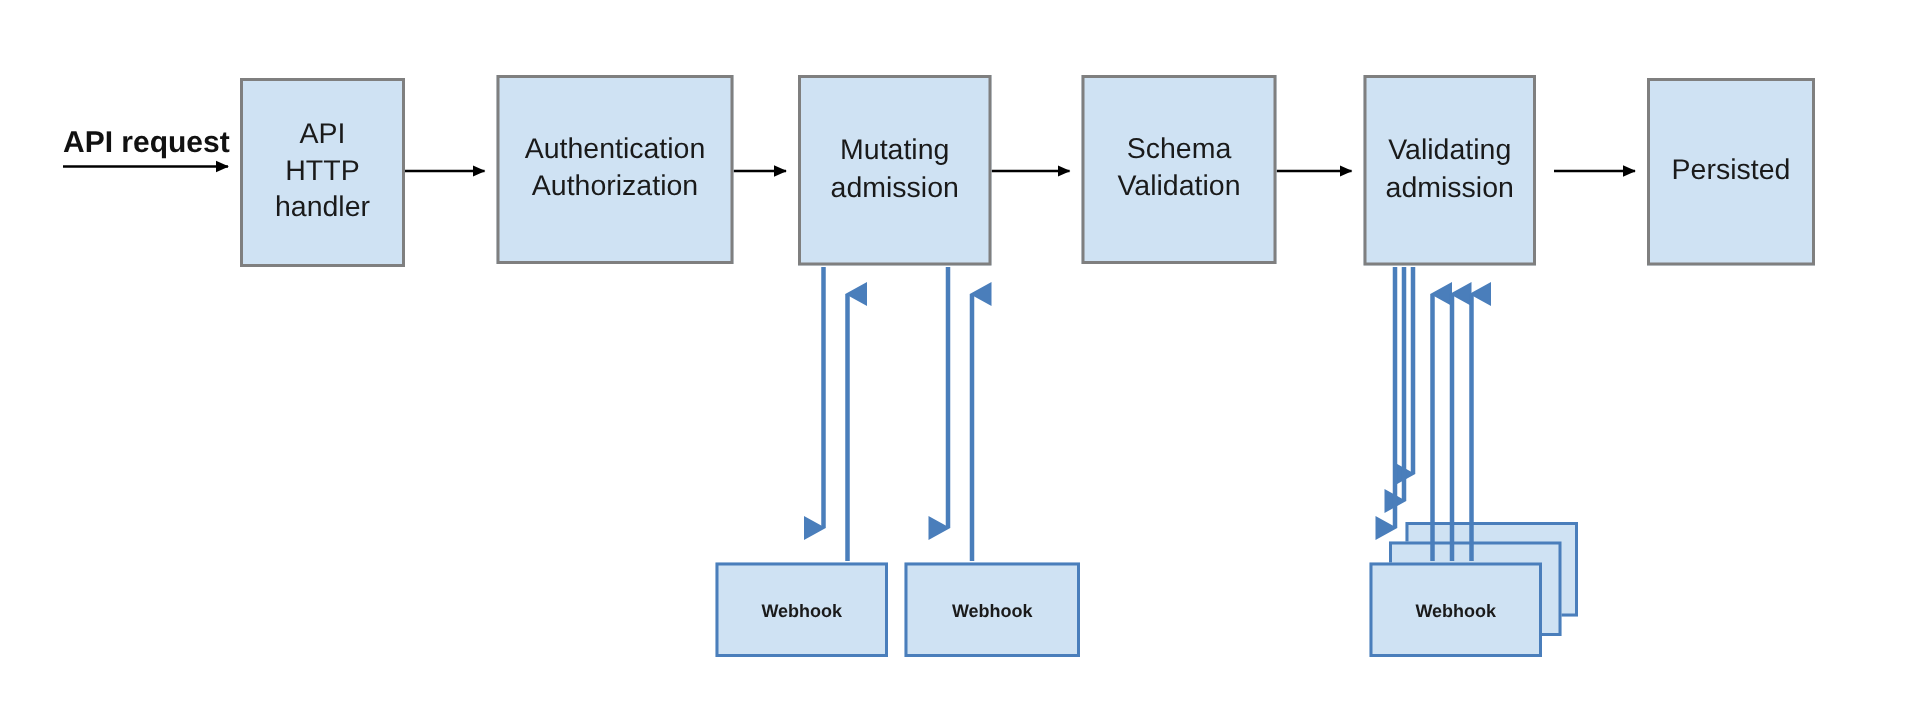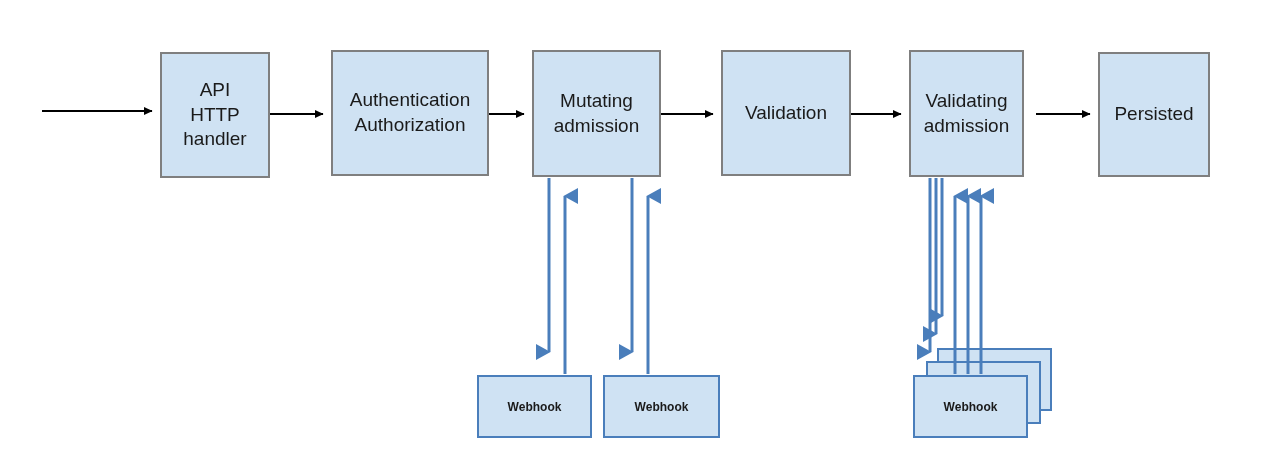--- a/index.html
+++ b/index.html
@@ -150,20 +150,21 @@
       <line x1="955" y1="374" x2="955" y2="196" stroke="#4a7ebb" stroke-width="3" marker-end="url(#bluUp)"></line>
     </g>
     <g>
       <line x1="968" y1="374" x2="968" y2="196" stroke="#4a7ebb" stroke-width="3" marker-end="url(#bluUp)"></line>
     </g>
     <g>
       <line x1="981" y1="374" x2="981" y2="196" stroke="#4a7ebb" stroke-width="3" marker-end="url(#bluUp)"></line>
     </g>
   </svg>
 
+  <div class="req-label" style="left:42px; top:84px;">API request</div>
 
   <div class="stage-box" style="left:160px; top:52px; width:110px; height:126px;">
     <div class="lines">
       <span>API</span>
       <span>HTTP</span>
       <span>handler</span>
     </div>
   </div>
 
   <div class="stage-box" style="left:331px; top:50px; width:158px; height:126px;">
@@ -175,20 +176,21 @@
 
   <div class="stage-box" style="left:532px; top:50px; width:129px; height:127px;align-items:center;">
     <div class="lines">
       <span>Mutating</span>
       <span>admission</span>
     </div>
   </div>
 
   <div class="stage-box" style="left:721px; top:50px; width:130px; height:126px;">
     <div class="lines">
+      <span>Schema</span>
       <span>Validation</span>
     </div>
   </div>
 
   <div class="stage-box" style="left:909px; top:50px; width:115px; height:127px;">
     <div class="lines">
       <span>Validating</span>
       <span>admission</span>
     </div>
   </div>

